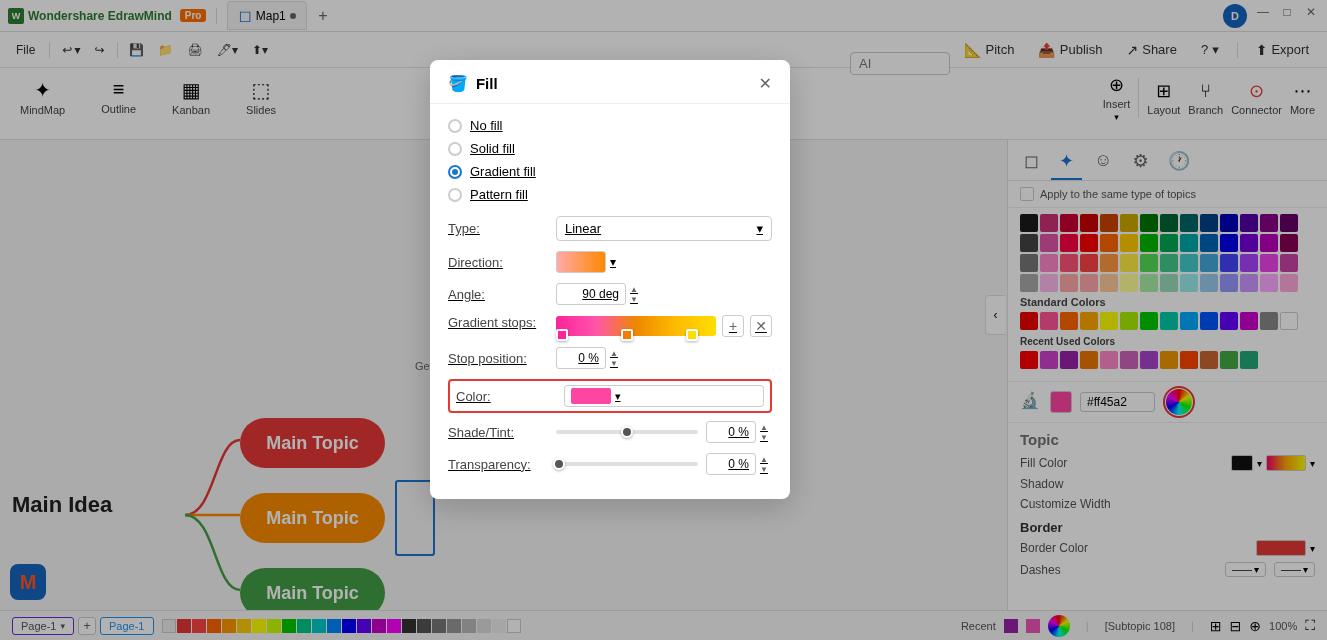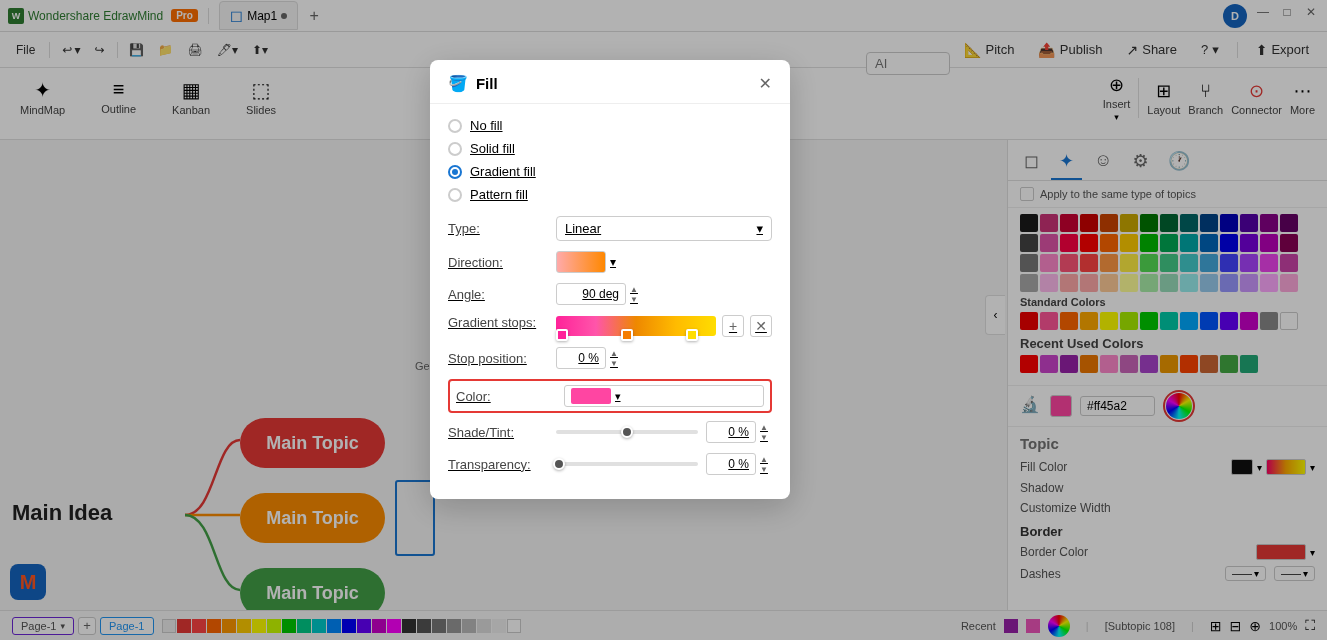--- a/index.html
+++ b/index.html
@@ -18,21 +18,21 @@
 
     
     .menubar { display: flex; align-items: center; height: 36px; background: #fff; border-bottom: 1px solid #e0e0e0; padding: 0 8px; gap: 2px; }
     .menu-item { padding: 4px 8px; border-radius: 3px; cursor: pointer; font-size: 12px; color: #333; }
     .menu-sep { width: 1px; height: 16px; background: #ddd; margin: 0 4px; }
     .toolbar-btn { padding: 2px 6px; border-radius: 3px; cursor: pointer; display: flex; align-items: center; gap: 2px; font-size: 12px; color: #333; border: none; background: none; }
 
     
     .right-actions { margin-left: auto; display: flex; align-items: center; gap: 4px; }
     .action-btn { display: flex; align-items: center; gap: 4px; padding: 4px 10px; border-radius: 4px; cursor: pointer; font-size: 13px; color: #333; border: none; background: none; }
-    .ai-input { border: 1px solid #ccc; border-radius: 4px; padding: 3px 8px; font-size: 13px; width: 84px; margin-top: 28px; }
+    .ai-input { border: 1px solid #ccc; border-radius: 4px; padding: 3px 8px; font-size: 13px; width: 100px; margin-top: 28px; }
 
     
     .toolbar { display: flex; align-items: flex-start; height: 72px; background: #fff; border-bottom: 1px solid #e0e0e0; padding: 6px 12px; gap: 20px; }
     .tool-group { display: flex; flex-direction: column; align-items: center; gap: 2px; cursor: pointer; padding: 4px 8px; border-radius: 4px; }
     .tool-icon { font-size: 20px; }
     .tool-label { font-size: 11px; color: #444; }
 
     
     .main-layout { display: flex; height: calc(640px - 32px - 36px - 72px - 30px); }
 
@@ -86,21 +86,21 @@
     .num-spinners { display: flex; flex-direction: column; }
     .num-spin { width: 16px; height: 10px; display: flex; align-items: center; justify-content: center; cursor: pointer; font-size: 8px; color: #666; border: none; background: none; }
     
     .panel-expand { position: absolute; right: 322px; top: 155px; width: 20px; height: 40px; background: #fff; border: 1px solid #e0e0e0; border-right: none; border-radius: 4px 0 0 4px; display: flex; align-items: center; justify-content: center; cursor: pointer; z-index: 10; }
   </style>
 </head>
 <body>
 
 <div class="titlebar">
   <div class="titlebar-logo">W</div>
-  <span style="font-size:12px;font-weight:400;color:#2E7D32;">Wondershare EdrawMind</span>
+  <span style="font-size:12px;font-weight:700;color:#2E7D32;">Wondershare EdrawMind</span>
   <div style="display:flex;align-items:center;gap:4px;margin-left:4px;background:#FF6F00;color:#fff;padding:1px 5px;border-radius:3px;font-size:10px;font-weight:bold;">Pro</div>
   <div style="width:1px;height:16px;background:#ddd;margin:0 6px;"></div>
   <div class="titlebar-tab active">
     <span style="font-size:16px;color:#1976D2;">◻</span>
     <span>Map1</span>
     <span class="tab-dot"></span>
   </div>
   <div class="add-tab">+</div>
   <div class="window-controls">
     <div class="user-avatar">D</div>
@@ -200,21 +200,21 @@
   <div class="canvas">
     <svg class="mind-svg">
 
       <path d="M 185 375 C 215 375 215 300 240 300" stroke="#E53935" stroke-width="2.5" fill="none"></path>
 
       <path d="M 185 375 C 220 375 220 375 240 375" stroke="#FB8C00" stroke-width="2.5" fill="none"></path>
 
       <path d="M 185 375 C 215 375 215 450 240 450" stroke="#43A047" stroke-width="2.5" fill="none"></path>
     </svg>
 
-    <div class="main-idea" style="top:360px;left:12px;">Main Idea</div>
+    <div class="main-idea" style="top:352px;left:12px;">Main Idea</div>
 
     <div class="topic-box" style="left:240px;top:278px;width:145px;height:50px;background:#E53935;border-radius:25px;">
       <span>Main Topic</span>
     </div>
     <div class="topic-box" style="left:240px;top:353px;width:145px;height:50px;background:#FB8C00;border-radius:25px;">
       <span>Main Topic</span>
     </div>
     <div class="topic-box" style="left:240px;top:428px;width:145px;height:50px;background:#43A047;border-radius:25px;">
       <span>Main Topic</span>
     </div>
@@ -324,21 +324,21 @@
         <div style="width:18px;height:18px;background:#00cc00;border-radius:2px;"></div>
         <div style="width:18px;height:18px;background:#00ccaa;border-radius:2px;"></div>
         <div style="width:18px;height:18px;background:#00aaff;border-radius:2px;"></div>
         <div style="width:18px;height:18px;background:#0055ff;border-radius:2px;"></div>
         <div style="width:18px;height:18px;background:#6600ff;border-radius:2px;"></div>
         <div style="width:18px;height:18px;background:#cc00cc;border-radius:2px;"></div>
         <div style="width:18px;height:18px;background:#888888;border-radius:2px;"></div>
         <div style="width:18px;height:18px;background:#ffffff;border-radius:2px;border:1px solid #ccc;"></div>
       </div>
 
-      <div style="font-size:13px;font-weight:600;color:#444;margin-bottom:4px;">Recent Used Colors</div>
+      <div style="font-size:10px;font-weight:600;color:#444;margin-bottom:4px;">Recent Used Colors</div>
       <div style="display:flex;gap:2px;margin-bottom:6px;">
         <div style="width:18px;height:18px;background:#ff0000;border-radius:2px;"></div>
         <div style="width:18px;height:18px;background:#cc44cc;border-radius:2px;"></div>
         <div style="width:18px;height:18px;background:#9922aa;border-radius:2px;"></div>
         <div style="width:18px;height:18px;background:#ee7700;border-radius:2px;"></div>
         <div style="width:18px;height:18px;background:#ff88cc;border-radius:2px;"></div>
         <div style="width:18px;height:18px;background:#cc66bb;border-radius:2px;"></div>
         <div style="width:18px;height:18px;background:#aa44cc;border-radius:2px;"></div>
         <div style="width:18px;height:18px;background:#ee9900;border-radius:2px;"></div>
         <div style="width:18px;height:18px;background:#ff4400;border-radius:2px;"></div>

